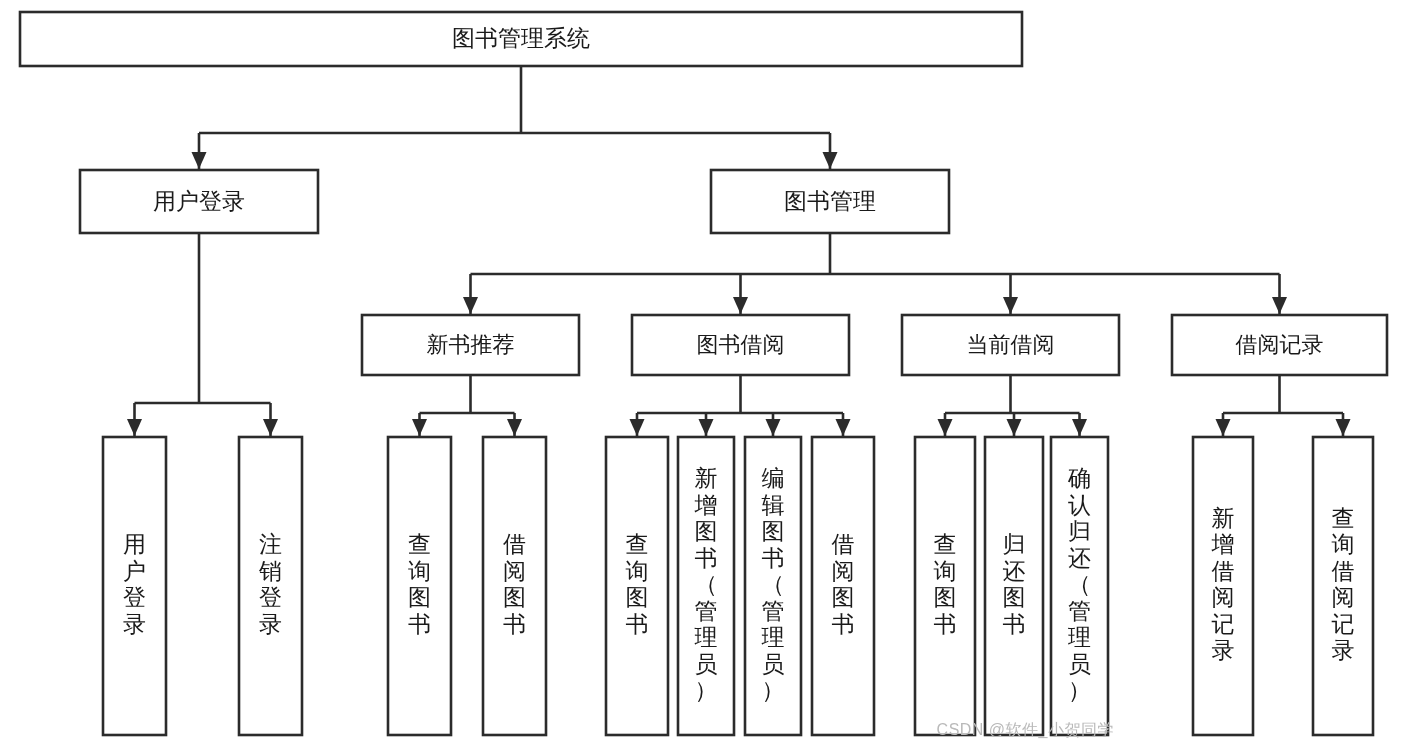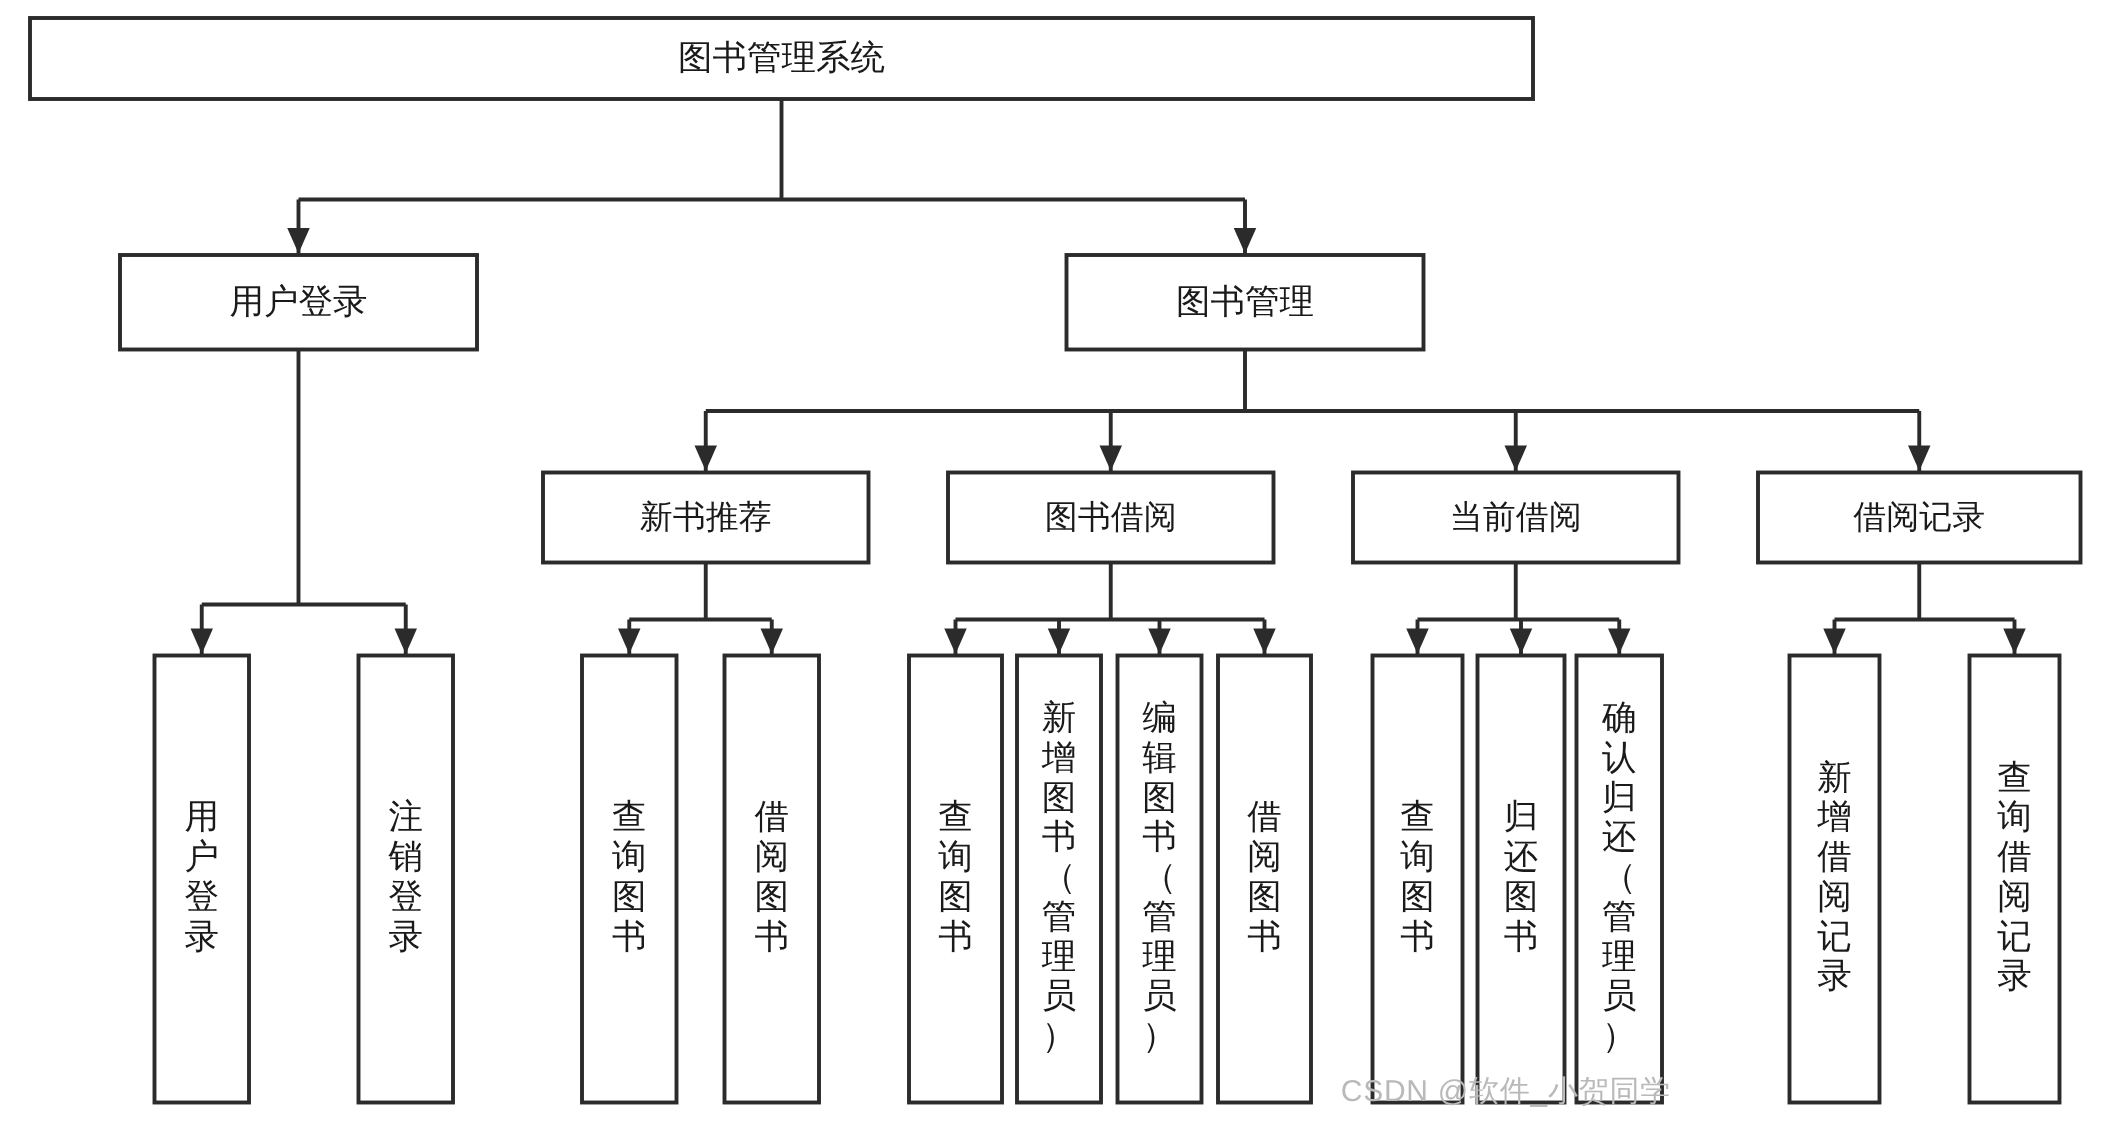--- a/index.html
+++ b/index.html
@@ -54,21 +54,21 @@
   }
   .arrow-head {
     fill: #2b2b2b;
     stroke: none;
   }
   .watermark {
     position: absolute;
     right: 14px;
     bottom: 6px;
     font-family: "Liberation Sans", "DejaVu Sans", sans-serif;
-    font-size: 20px;
+    font-size: 16px;
     color: #b9b9b9;
     letter-spacing: 0.5px;
     white-space: nowrap;
     user-select: none;
   }
 </style>
 </head>
 <body>
 
 <div id="diagram-root">

